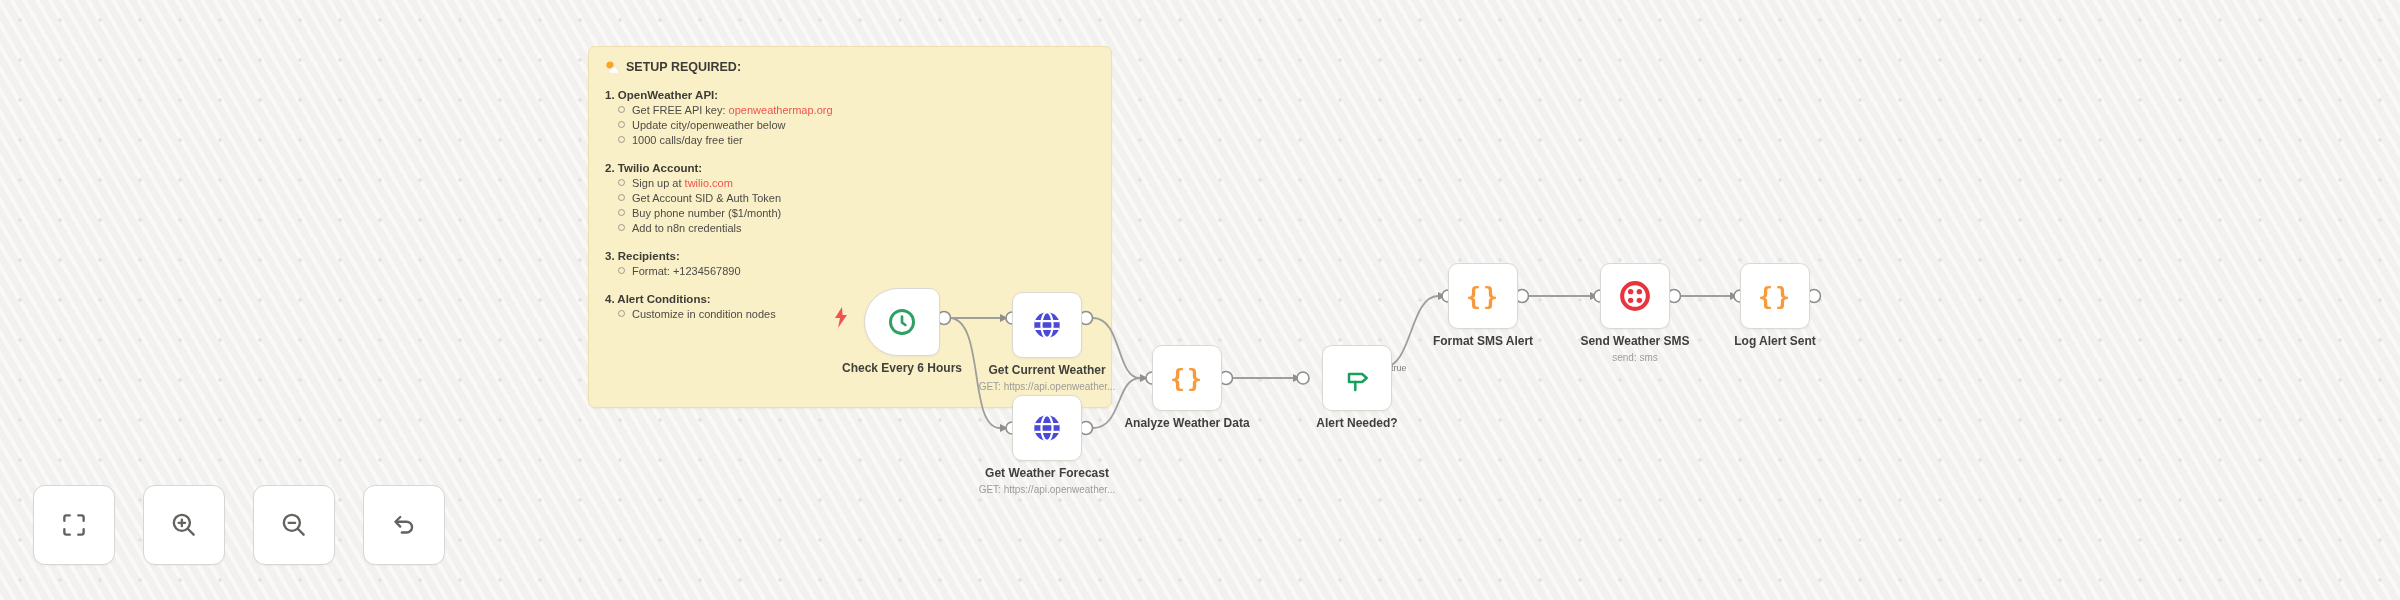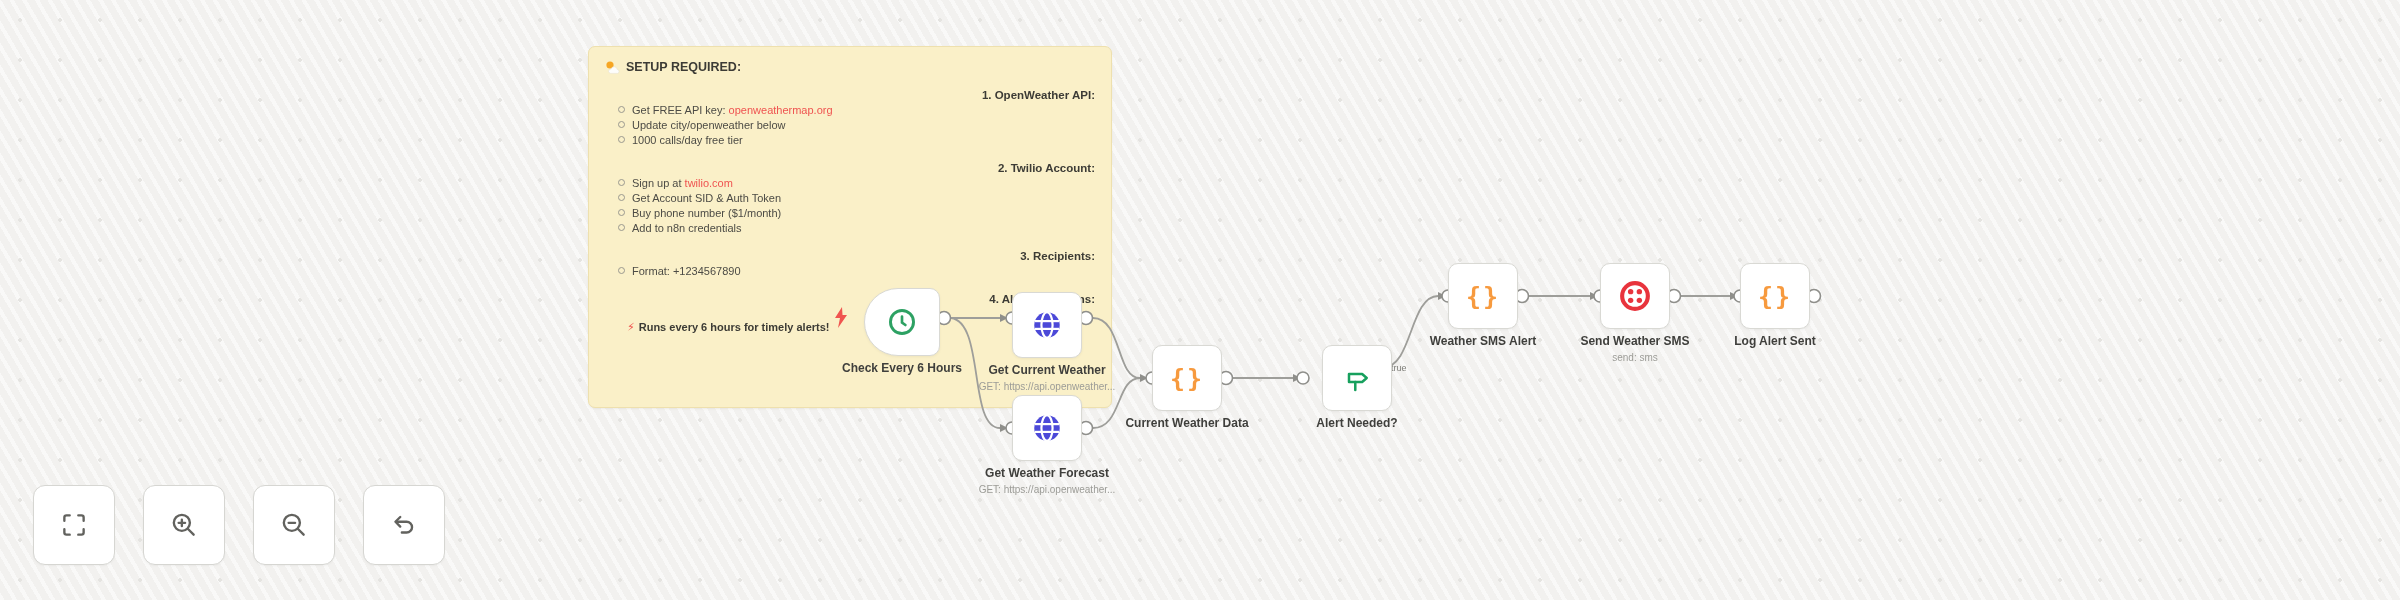--- a/index.html
+++ b/index.html
@@ -15,21 +15,21 @@
   .canvas{position:absolute;inset:0;}
   
   .sticky{
     position:absolute;left:588px;top:46px;width:524px;height:362px;
     background:#faf0c8;border:1px solid #eee0ae;border-radius:7px;
     box-shadow:0 1px 2px rgba(120,100,40,.08);
     padding:13px 16px;box-sizing:border-box;color:#45443e;z-index:1;
   }
   .sticky-title{display:flex;align-items:center;gap:6px;font-size:12.5px;font-weight:bold;color:#3c3b35;margin-bottom:14px;}
   .sec{margin-bottom:13px;}
-  .sec-h{font-size:11.5px;font-weight:bold;color:#3c3b35;line-height:15px;text-align:right;}
+  .sec-h{font-size:11.5px;font-weight:bold;color:#3c3b35;line-height:15px;}
   .bullet{display:flex;align-items:baseline;margin-left:13px;line-height:15px;font-size:11px;color:#4c4b45;}
   .bullet .dot{width:5px;height:5px;border:1.2px solid #9a998f;border-radius:50%;margin-right:7px;flex:0 0 auto;position:relative;top:-1px;}
   .link{color:#ef5350;}
   .footnote{margin:14px 0 0 22px;font-size:11px;font-weight:bold;color:#3c3b35;}
   .bolt-char{color:#f0544f;margin-right:4px;font-weight:normal;}
   
   svg.edges{position:absolute;inset:0;z-index:2;}
   .edge{stroke:#9e9e9a;stroke-width:1.8;fill:none;}
   .port{fill:#ffffff;stroke:#8f8f8b;stroke-width:1.6;}
   .arrow{fill:#8f8f8b;}
@@ -111,25 +111,26 @@
     <div class="sec">
       <div class="sec-h">3. Recipients:</div>
       <div class="bullet">
           <span class="dot"></span>
           <span>Format: +1234567890</span>
         </div>
     </div>
 
     <div class="sec">
       <div class="sec-h">4. Alert Conditions:</div>
-    </div>
-
-    <div class="footnote">
-      <span class="bolt-char">⚡</span><span>Runs every 6 hours for timely alerts!</span>
-    </div>
+      <div class="bullet">
+          <span class="dot"></span>
+          <span>Customize in condition nodes</span>
+        </div>
+    </div>
+
   </div>
 
   <svg class="edges" width="2400" height="600" viewBox="0 0 2400 600">
     <path class="edge" d="M 951 318 H 1000"></path>
     <path class="edge" d="M 951 318 C 985 322, 968 428, 1000 428"></path>
     <path class="edge" d="M 1093 318 C 1122 318, 1116 378, 1140 378"></path>
     <path class="edge" d="M 1093 428 C 1122 428, 1116 378, 1140 378"></path>
     <path class="edge" d="M 1233 378 H 1293"></path>
     <path class="edge" d="M 1384 367 C 1412 367, 1410 296, 1438 296"></path>
     <path class="edge" d="M 1529 296 H 1590"></path>
@@ -208,38 +209,38 @@
     <div class="node-label">
       <div>Get Weather Forecast</div>
       <div class="node-sub">GET: https://api.openweather...</div>
     </div>
   </div>
 
   <div class="node" style="left:1152px;top:345px;">
     <div class="node-box">
       <span class="code-glyph">{}</span>
     </div>
-    <div class="node-label">Current Weather Data</div>
+    <div class="node-label">Analyze Weather Data</div>
   </div>
 
   <div class="node" style="left:1303px;top:345px;margin-left:19px;">
     <div class="node-box">
       <svg width="32" height="32" viewBox="0 0 28 28">
         <path d="M7 10.5 H18.5 L22.5 14 L18.5 17.5 H7 Z" stroke="#17a05d" stroke-width="2.2" fill="none" stroke-linejoin="round"></path>
         <line x1="12.5" y1="17.5" x2="12.5" y2="24.5" stroke="#17a05d" stroke-width="2.2" stroke-linecap="round"></line>
       </svg>
     </div>
     <div class="node-label">Alert Needed?</div>
   </div>
 
   <div class="node" style="left:1448px;top:263px;">
     <div class="node-box">
       <span class="code-glyph">{}</span>
     </div>
-    <div class="node-label">Weather SMS Alert</div>
+    <div class="node-label">Format SMS Alert</div>
   </div>
 
   <div class="node" style="left:1600px;top:263px;">
     <div class="node-box">
       <svg width="36" height="36" viewBox="0 0 28 28">
         <circle cx="14" cy="14" r="10" stroke="#e8343d" stroke-width="3.2" fill="none"></circle>
         <circle cx="10.6" cy="10.6" r="2.1" fill="#e8343d"></circle>
         <circle cx="17.4" cy="10.6" r="2.1" fill="#e8343d"></circle>
         <circle cx="10.6" cy="17.4" r="2.1" fill="#e8343d"></circle>
         <circle cx="17.4" cy="17.4" r="2.1" fill="#e8343d"></circle>

